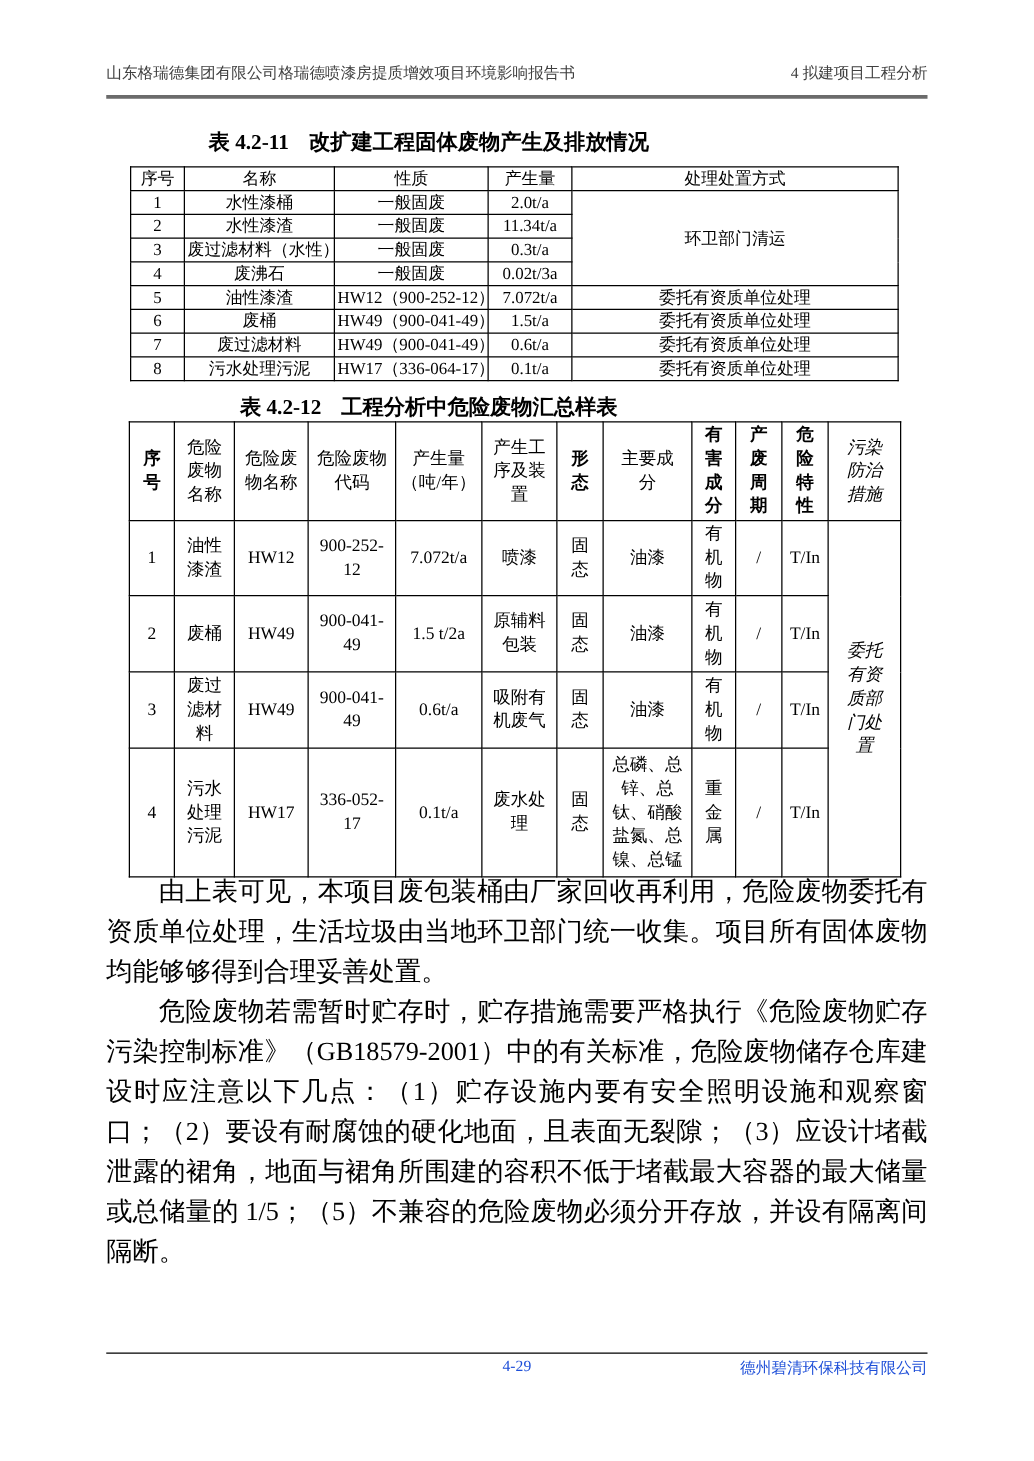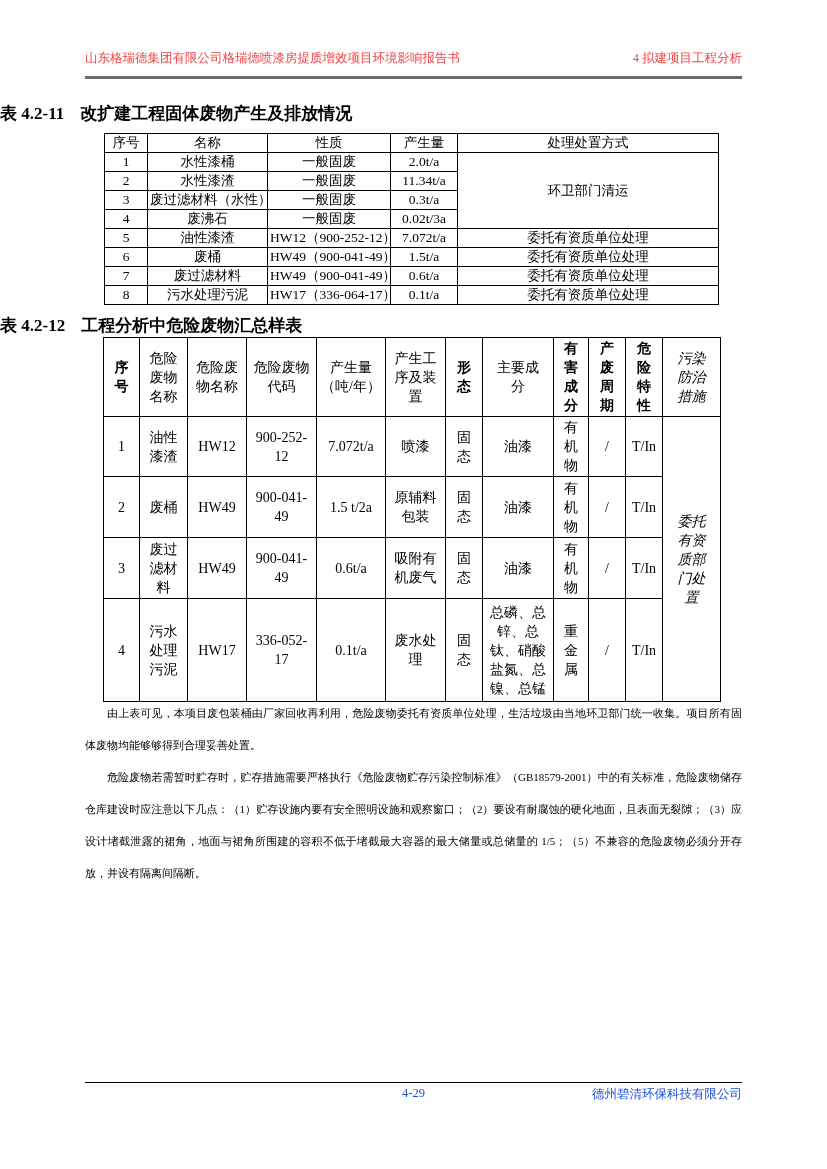--- a/index.html
+++ b/index.html
@@ -7,27 +7,27 @@
   body {
     width: 827px; height: 1169px;
     position: relative;
     font-family: "Liberation Serif", "DejaVu Serif", serif;
     color: #000;
     overflow: hidden;
   }
   .page-header {
     position: absolute; left: 85px; right: 85px; top: 50px;
     display: flex; justify-content: space-between; align-items: flex-end;
-    font-size: 12.5px; color: #ef4444;
+    font-size: 12.5px; color: #404040;
     padding-bottom: 9px;
     border-bottom: 3px solid #6b6b6b;
   }
   .tbl-title {
     position: absolute; left: 0; width: 686px;
-    text-align: left; font-weight: bold; font-size: 17px;
+    text-align: center; font-weight: bold; font-size: 17px;
   }
   .tbl-title .lbl { margin-right: 16px; }
   #t1-title { top: 102px; }
   #t2-title { top: 314px; }
 
   table { border-collapse: collapse; table-layout: fixed; }
   td { border: 1px solid #000; text-align: center; vertical-align: middle; }
 
   
   #table1 { position: absolute; left: 104px; top: 133px; width: 614px; font-size: 13.5px; }
@@ -42,21 +42,21 @@
   #table2 .r3 { height: 61px; }
   #table2 .r4 { height: 103px; }
   #table2 td.vh   { padding: 1px 9px; font-weight: bold; }   
   #table2 td.vc   { padding: 1px 9px; }   
   #table2 td.w2   { padding: 1px 13px; font-style: italic; }  
   #table2 td.name { padding: 1px 8px; }   
   #table2 td.proc { padding: 1px 3px; }
 
   .body-text {
     position: absolute; left: 85px; width: 657px; top: 697px;
-    font-size: 11px; line-height: 32px; text-align: justify;
+    font-size: 21px; line-height: 32px; text-align: justify;
   }
   .body-text p { text-indent: 2em; }
 
   .footer-rule {
     position: absolute; left: 85px; right: 85px; top: 1082px;
     border-top: 1px solid #000;
   }
   .page-footer {
     position: absolute; left: 85px; right: 85px; top: 1086px;
     font-size: 12.5px; color: #1d4ed8; height: 18px;

